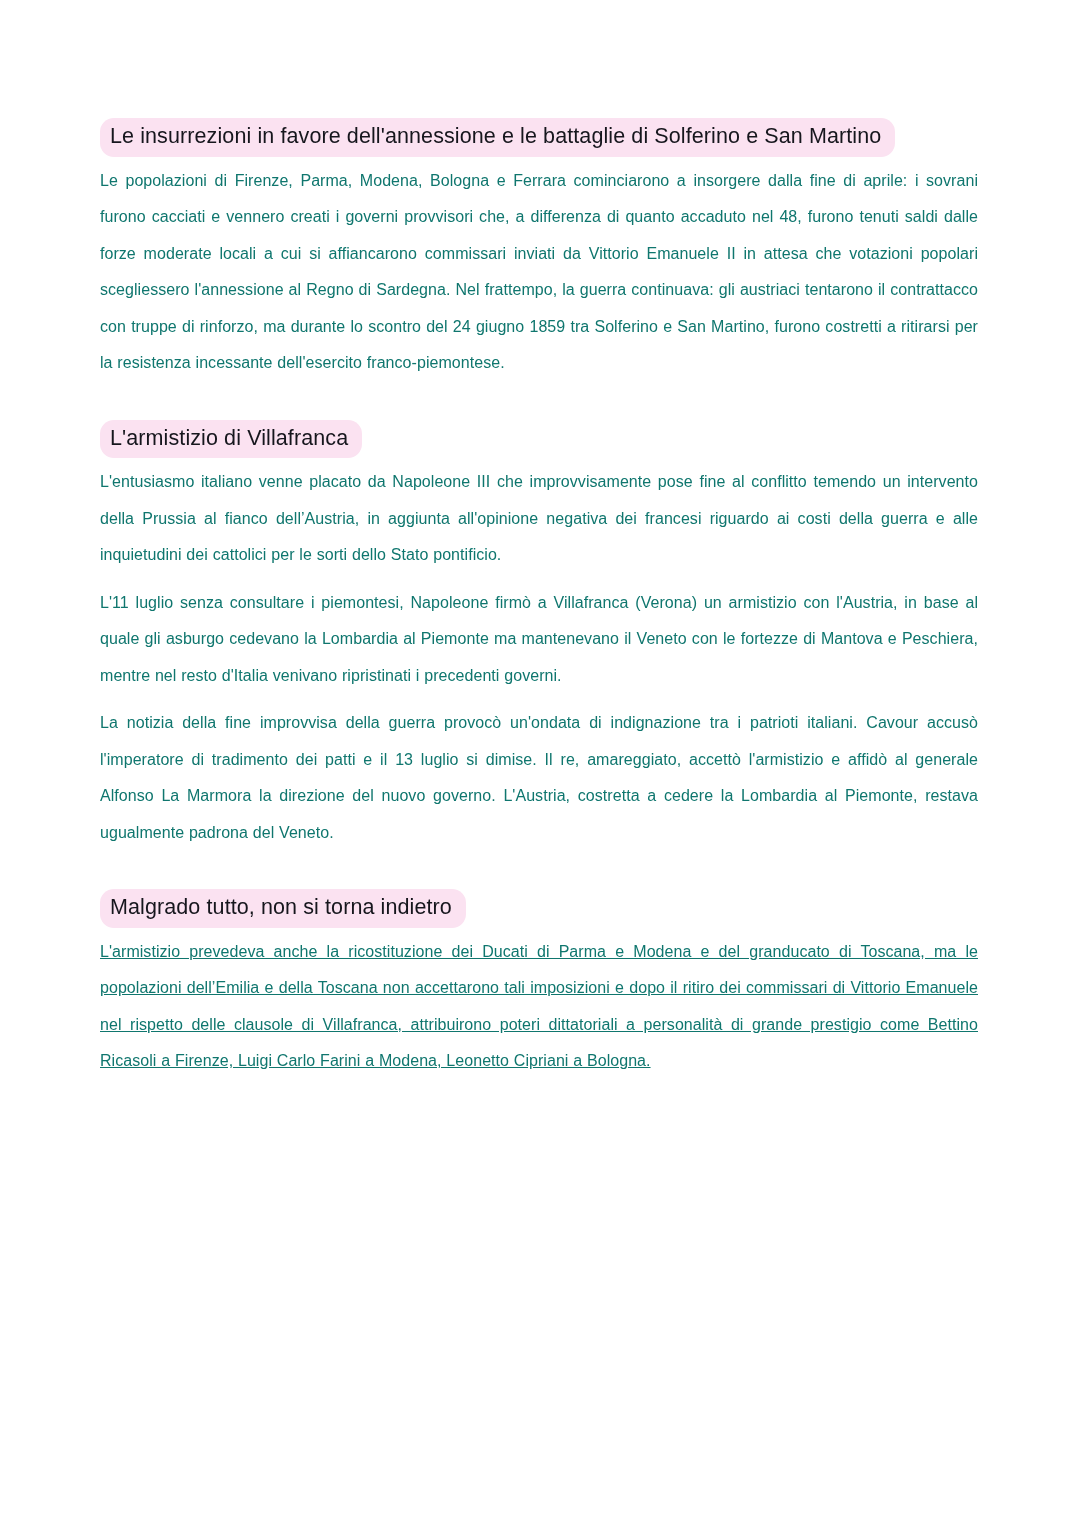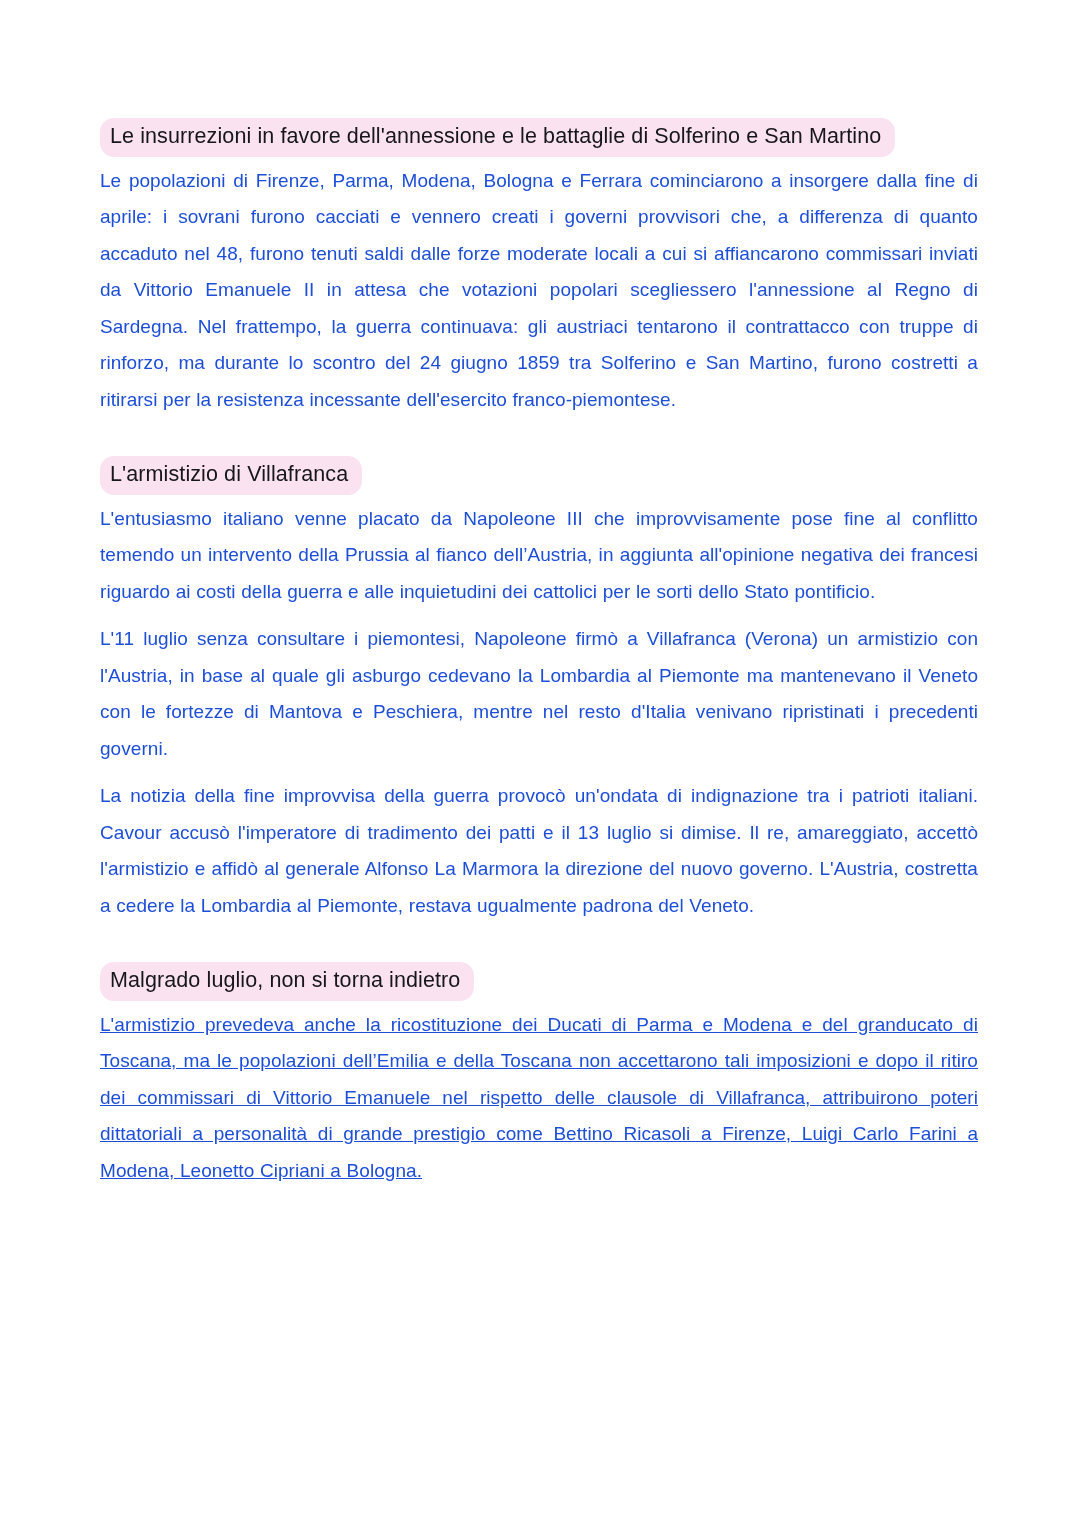--- a/index.html
+++ b/index.html
@@ -46,22 +46,22 @@
     padding: 5px 14px 6px 10px;
     border-radius: 14px;
     white-space: nowrap;
     font-weight: 400;
   }
 
   
   p.body-par {
     margin: 0 0 11px 0;
     padding: 0;
-    color: #1d4ed8;
-    font-size: 19px;
+    color: #0f766e;
+    font-size: 16px;
     line-height: 36.5px;
     text-align: justify;
     text-justify: inter-word;
     letter-spacing: 0.05px;
     word-spacing: 0.3px;
   }
   p.body-par:last-child { margin-bottom: 16px; text-decoration: underline; }
 
   
   .gap-after-heading { margin-top: 13px; }
@@ -78,18 +78,18 @@
     <p class="body-par gap-after-heading">Le popolazioni di Firenze, Parma, Modena, Bologna e Ferrara cominciarono a insorgere dalla fine di aprile: i sovrani furono cacciati e vennero creati i governi provvisori che, a differenza di quanto accaduto nel 48, furono tenuti saldi dalle forze moderate locali a cui si affiancarono commissari inviati da Vittorio Emanuele II in attesa che votazioni popolari scegliessero l'annessione al Regno di Sardegna. Nel frattempo, la guerra continuava: gli austriaci tentarono il contrattacco con truppe di rinforzo, ma durante lo scontro del 24 giugno 1859 tra Solferino e San Martino, furono costretti a ritirarsi per la resistenza incessante dell'esercito franco-piemontese.</p>
 
     <div class="heading-row spaced">
       <span class="heading-pill">L'armistizio di Villafranca</span>
     </div>
     <p class="body-par gap-after-heading">L'entusiasmo italiano venne placato da Napoleone III che improvvisamente pose fine al conflitto temendo un intervento della Prussia al fianco dell’Austria, in aggiunta all'opinione negativa dei francesi riguardo ai costi della guerra e alle inquietudini dei cattolici per le sorti dello Stato pontificio.</p>
     <p class="body-par">L'11 luglio senza consultare i piemontesi, Napoleone firmò a Villafranca (Verona) un armistizio con l'Austria, in base al quale gli asburgo cedevano la Lombardia al Piemonte ma mantenevano il Veneto con le fortezze di Mantova e Peschiera, mentre nel resto d'Italia venivano ripristinati i precedenti governi.</p>
     <p class="body-par">La notizia della fine improvvisa della guerra provocò un'ondata di indignazione tra i patrioti italiani. Cavour accusò l'imperatore di tradimento dei patti e il 13 luglio si dimise. Il re, amareggiato, accettò l'armistizio e affidò al generale Alfonso La Marmora la direzione del nuovo governo. L'Austria, costretta a cedere la Lombardia al Piemonte, restava ugualmente padrona del Veneto.</p>
 
     <div class="heading-row spaced">
-      <span class="heading-pill">Malgrado luglio, non si torna indietro</span>
+      <span class="heading-pill">Malgrado tutto, non si torna indietro</span>
     </div>
     <p class="body-par gap-after-heading">L'armistizio prevedeva anche la ricostituzione dei Ducati di Parma e Modena e del granducato di Toscana, ma le popolazioni dell’Emilia e della Toscana non accettarono tali imposizioni e dopo il ritiro dei commissari di Vittorio Emanuele nel rispetto delle clausole di Villafranca, attribuirono poteri dittatoriali a personalità di grande prestigio come Bettino Ricasoli a Firenze, Luigi Carlo Farini a Modena, Leonetto Cipriani a Bologna.</p>
 
   </div>
 </div>
 
 </body></html>

